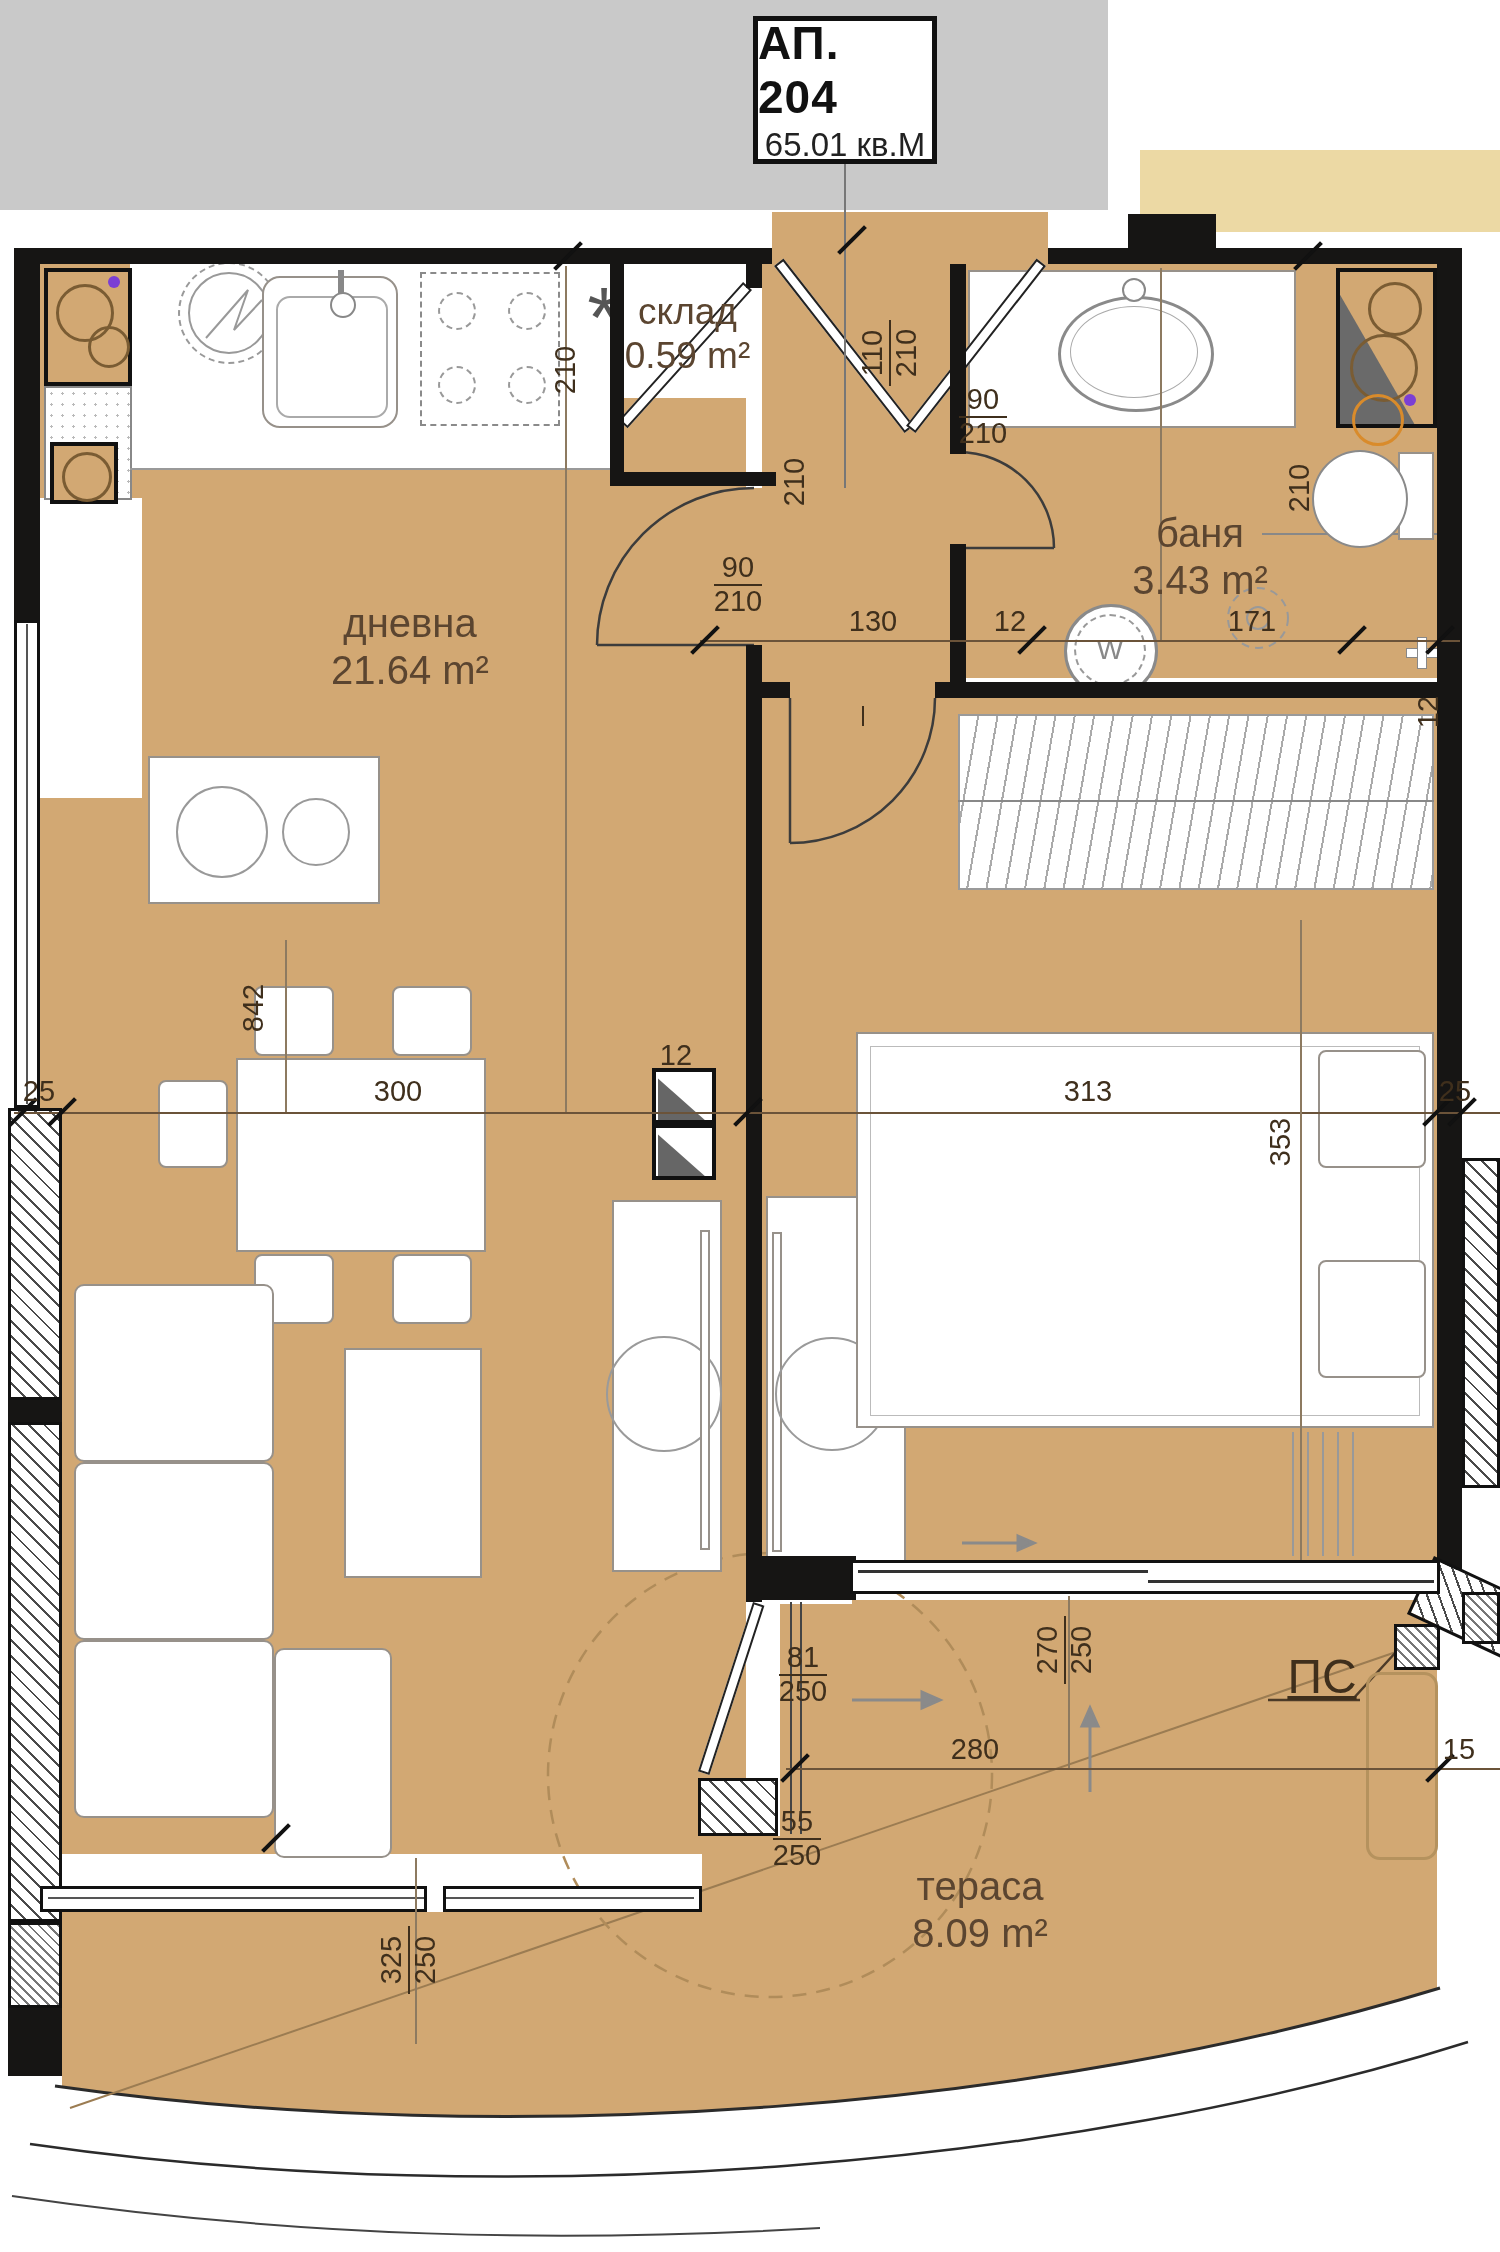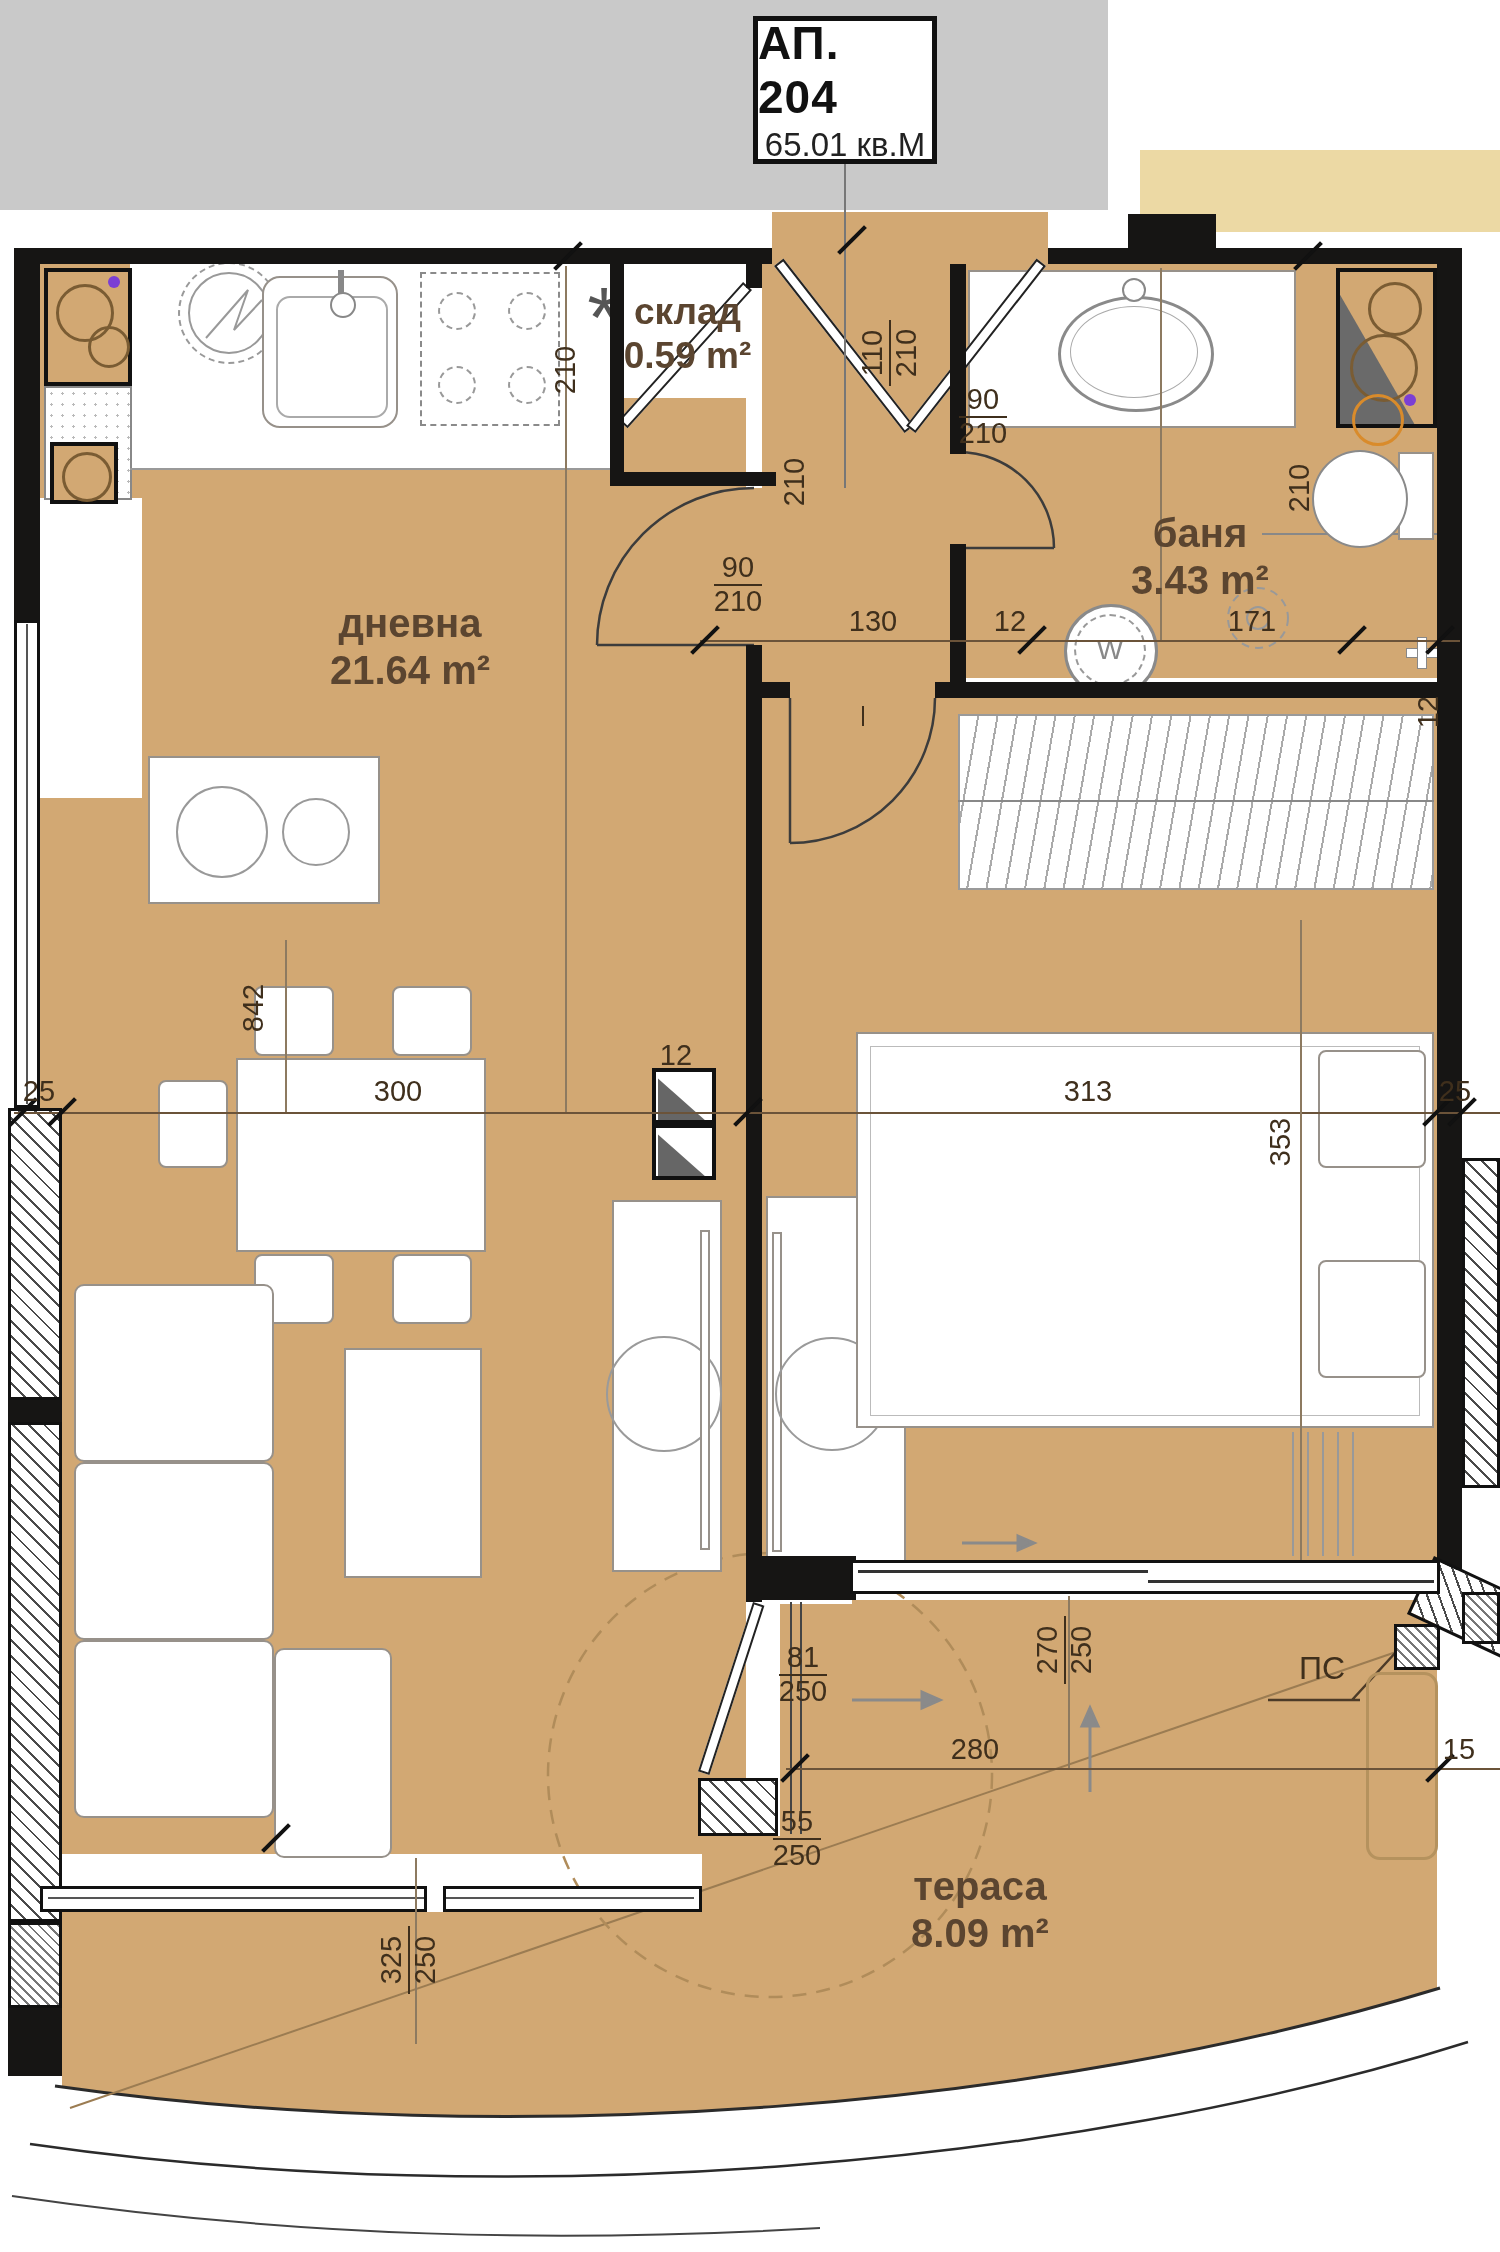--- a/index.html
+++ b/index.html
@@ -10,21 +10,21 @@
   .furn{position:absolute;background:#fff;border:2px solid #97918a;box-sizing:border-box;}
   .thin{position:absolute;background:#999;}
   .dline{position:absolute;background:#6b5339;}
   .tick{position:absolute;width:38px;height:4px;background:#111;transform:rotate(-45deg);}
   .dim{position:absolute;font-size:29px;line-height:1.05;color:#3f2f1c;text-align:center;white-space:nowrap;}
   .frac{position:absolute;display:flex;flex-direction:column;align-items:center;color:#3f2f1c;font-size:29px;line-height:1.1;}
   .frac .top{border-bottom:2px solid #3f2f1c;padding:0 8px;}
   .rstack{position:absolute;display:flex;flex-direction:column;align-items:center;transform:rotate(-90deg);color:#3f2f1c;font-size:29px;line-height:1.1;}
   .rstack .top{border-bottom:2px solid #3f2f1c;padding:0 10px;}
   .rot{transform:rotate(-90deg);}
-  .room-label{position:absolute;color:#5b4530;font-size:40px;line-height:1.18;text-align:center;font-weight:bold;}
+  .room-label{position:absolute;color:#5b4530;font-size:40px;line-height:1.18;text-align:center;}
   .room-label span{display:block;}
   .hatch{position:absolute;background:repeating-linear-gradient(45deg,#fff 0 9px,#4a4a4a 9px 11px);border:3px solid #111;box-sizing:border-box;}
   .honey{position:absolute;background:repeating-linear-gradient(45deg,#fff 0 5px,#777 5px 7px),repeating-linear-gradient(-45deg,rgba(255,255,255,0) 0 5px,#777 5px 7px);border:3px solid #111;box-sizing:border-box;}
   .leaf{position:absolute;background:#fff;border:2px solid #222;box-sizing:border-box;}
   .circle{border-radius:50%;}
   svg{position:absolute;left:0;top:0;}
   #title-box{position:absolute;left:753px;top:16px;width:184px;height:148px;background:#fff;border:5px solid #111;box-sizing:border-box;display:flex;flex-direction:column;justify-content:center;align-items:center;z-index:9;}
   #title-box .t1{font-size:46px;font-weight:800;color:#111;letter-spacing:1px;}
   #title-box .t2{font-size:33px;color:#222;margin-top:2px;}
   .z1{z-index:1}.z2{z-index:2}.z3{z-index:3}.z4{z-index:4}.z5{z-index:5}.z6{z-index:6}.z7{z-index:7}
@@ -282,21 +282,21 @@
   <div class="frac z7" style="left:760px;top:1806px;width:74px;">
     <span class="top">55</span>
     <span>250</span>
   </div>
   <div class="dim z7" style="left:943px;top:1734px;width:64px;"><span>280</span></div>
   <div class="dim z7" style="left:1436px;top:1734px;width:46px;"><span>15</span></div>
   <div class="rstack z7" style="left:350px;top:1920px;width:132px;height:80px;">
     <span class="top">325</span>
     <span>250</span>
   </div>
-  <div class="dim z7" style="left:1282px;top:1652px;width:80px;font-size:32px;"><span>ПС</span></div>
+  <div class="dim z7" style="left:1282px;top:1652px;width:80px;font-size:48px;text-decoration:underline;"><span>ПС</span></div>
 
   <div class="room-label z7" style="left:315px;top:600px;width:190px;">
     <span>дневна</span>
     <span>21.64 m²</span>
   </div>
   <div class="room-label z7" style="left:600px;top:290px;width:175px;font-size:37px;">
     <span>склад</span>
     <span>0.59 m²</span>
   </div>
   <div class="room-label z7" style="left:1095px;top:510px;width:210px;">

